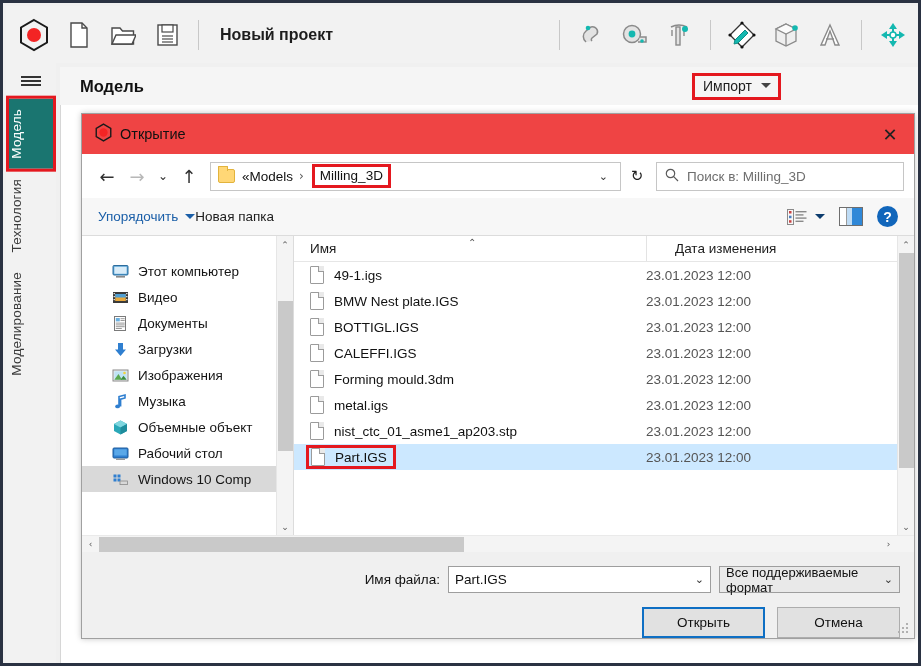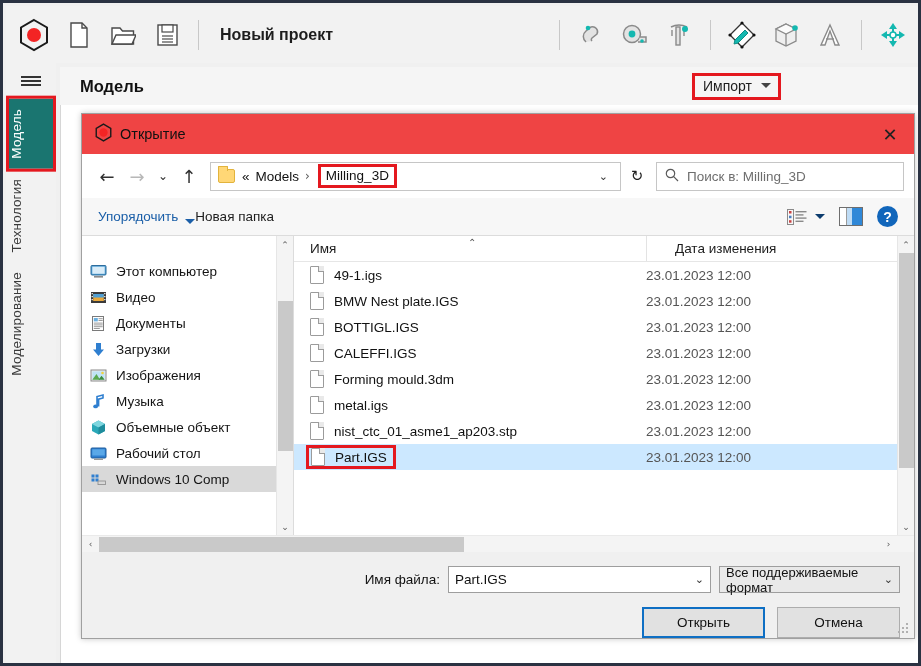--- a/index.html
+++ b/index.html
@@ -176,21 +176,21 @@
   #search-text { color: #6e6e6e; font-size: 13.5px; }
 
   
   #dlg-cmdbar {
     height: 38px; background: #f7f7f7;
     border-bottom: 1px solid #dcdcdc;
     display: flex; align-items: center; padding: 0 16px;
   }
   .cmd-link {
     font-size: 13.5px; color: #1b5fa8; cursor: pointer;
-    display: flex; align-items: flex-end; gap: 7px;
+    display: flex; align-items: center; gap: 7px;
   }
   .cmd-link.plain { color: #1d1d1d; }
   .cmd-right { margin-left: auto; display: flex; align-items: center; gap: 14px; }
   .view-ico { width: 20px; height: 16px; position: relative; cursor: pointer; }
   .pane-ico {
     width: 24px; height: 19px; border: 1.5px solid #6e6e6e;
     background: #fff; display: flex; cursor: pointer;
   }
   .pane-ico i { display:block; height: 100%; }
   #help-btn {
@@ -206,21 +206,21 @@
     top: 122px; height: 299px;
     display: flex; background: #fff;
   }
   #navpane {
     width: 211px; background: #fff;
     position: relative; overflow: hidden;
     padding-top: 22px;
   }
   .nav-item {
     height: 26px; display: flex; align-items: center;
-    padding-left: 8px; gap: 9px;
+    padding-left: 30px; gap: 9px;
     font-size: 13.5px; color: #141414;
     cursor: pointer; white-space: nowrap;
   }
   .nav-item.selected { background: #d9d9d9; }
   .nav-ico { width: 17px; height: 17px; flex: none; position: relative; }
 
   .vscroll {
     width: 17px; background: #f4f4f4; flex: none;
     border-left: 1px solid #e6e6e6;
     display: flex; flex-direction: column; align-items: center;
@@ -494,21 +494,21 @@
       <div class="nav-arrow small">
           <span class="vtag">⌄</span>
         </div>
       <div class="nav-arrow">
           <span class="vtag">↑</span>
         </div>
 
       <div id="crumbbar">
         <span class="folder-ico"></span>
         <span class="crumb">«</span>
-        <span class="crumb" style="margin-left:6px">Models</span>
+        <span class="crumb" style="">Models</span>
         <span class="crumb-sep vtag">›</span>
         <span class="crumb boxed">Milling_3D</span>
         <span id="crumb-caret" class="vtag">⌄</span>
       </div>
 
       <div id="refresh-btn">
           <span class="vtag">↻</span>
         </div>
 
       <div id="searchbox">

